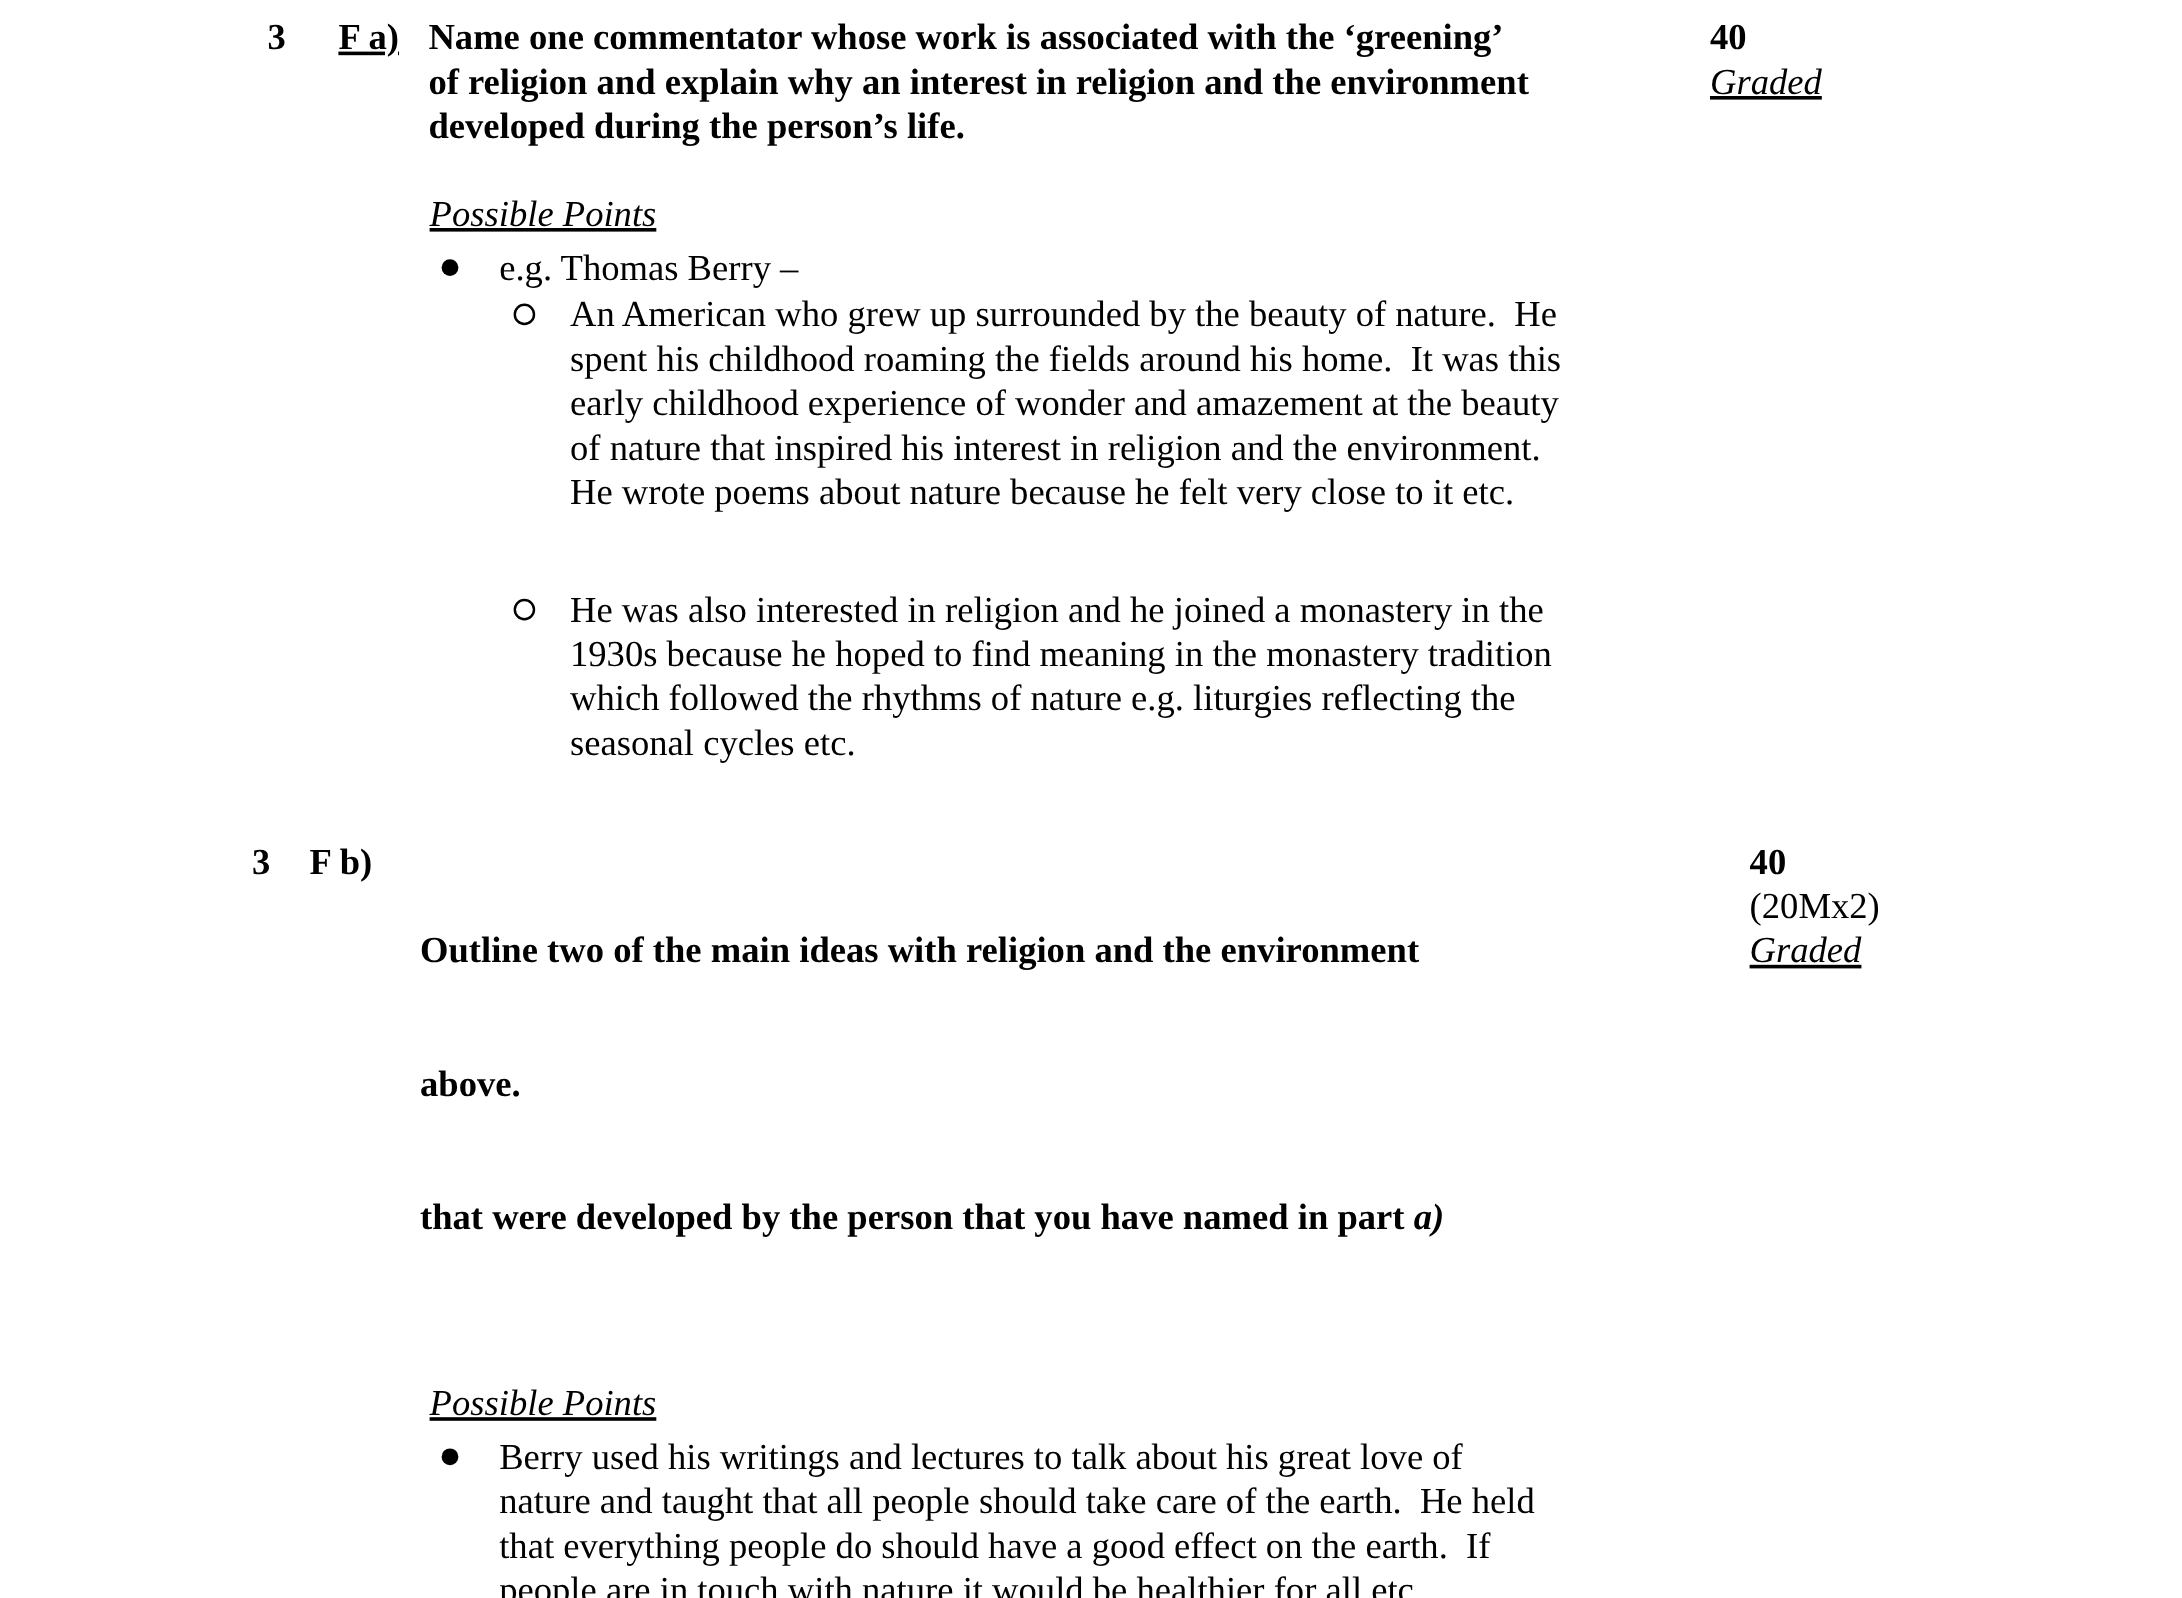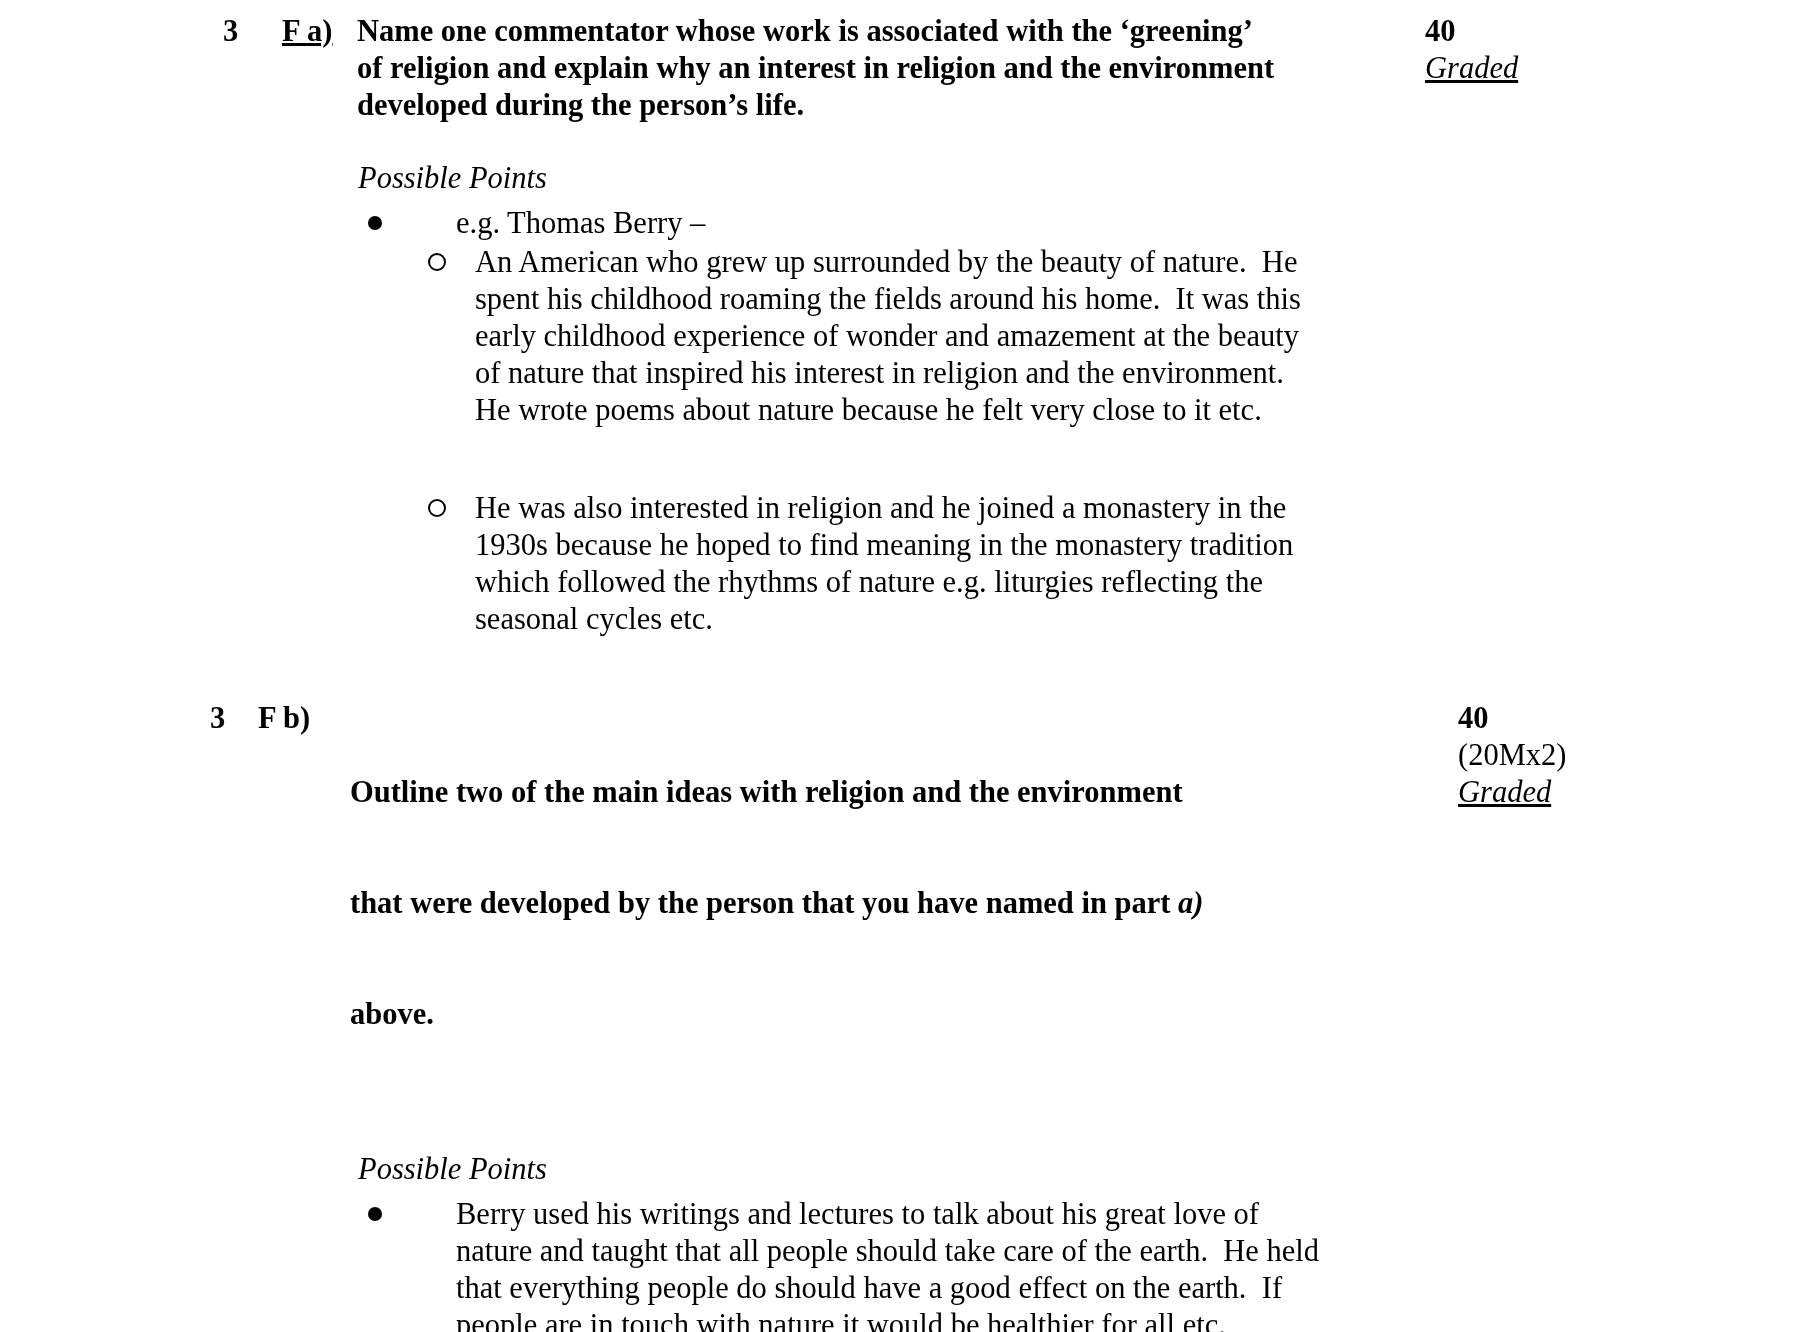--- a/index.html
+++ b/index.html
@@ -30,26 +30,26 @@
   .part-b .q-num  { margin-left: 210px; width: 48px; }
   .part-b .q-code { width: 92px; }
 
   .marks { position: absolute; top: 0; width: 200px; text-align: left; }
   .part-a .marks { left: 1425px; }
   .part-b .marks { left: 1458px; }
   .marks-value  { font-weight: bold; }
   .marks-detail { font-weight: normal; }
   .marks-graded { font-style: italic; text-decoration: underline; }
 
-  .pp { margin-left: 358px; margin-top: 36px; font-style: italic; }
+  .pp { margin-left: 358px; margin-top: 36px; font-style: italic; text-decoration: underline; }
   .part-b .pp { margin-top: 44px; }
 
   
   .bullet-row { display: flex; align-items: flex-start; }
-  .b-l1 { margin-left: 368px; gap: 40px; }
+  .b-l1 { margin-left: 368px; }
   .b-l1 .marker-cell { flex: 0 0 48px; }
   .b-l2 { margin-left: 428px; }
   .b-l2 .marker-cell { flex: 0 0 47px; }
   .b-text { flex: 0 0 auto; white-space: pre-wrap; }
 
   .part-a .b-l1 { margin-top: 8px; }
   .part-a .sub-1 { margin-top: 2px; }
   .part-a .sub-2 { margin-top: 61px; }
   .part-b .b-1 { margin-top: 8px; }
 
@@ -111,22 +111,22 @@
 seasonal cycles etc.</div>
     </div>
   </section>
 
   <section class="part-b">
     <div class="q-row">
       <div class="q-num">3</div>
       <div class="q-code">F b)</div>
       <div class="q-text">
         <div>Outline two of the main ideas with religion and the environment</div>
+        <div>above.</div>
         <div><span>that were developed by the person that you have named in part </span><span class="italic">a)</span></div>
-        <div>above.</div>
       </div>
       <div class="marks">
         <div class="marks-value">40</div>
         <div class="marks-detail">(20Mx2)</div>
         <div class="marks-graded">Graded</div>
       </div>
     </div>
 
     <div class="pp">Possible Points</div>
 

